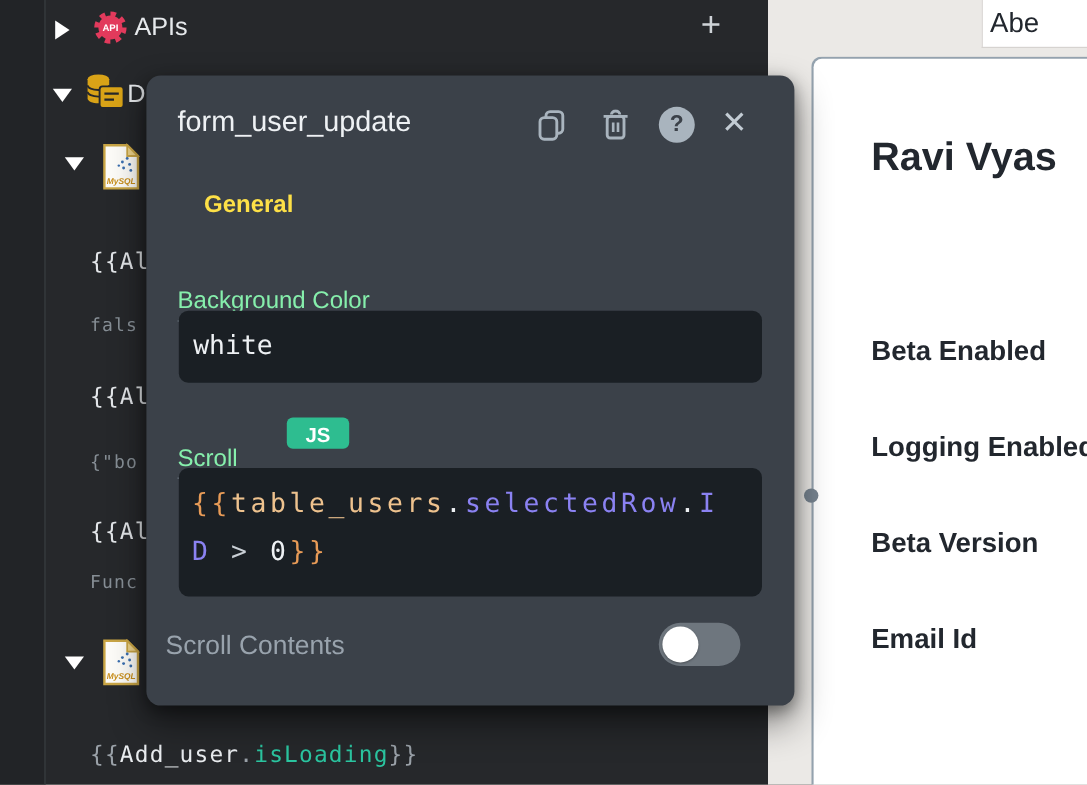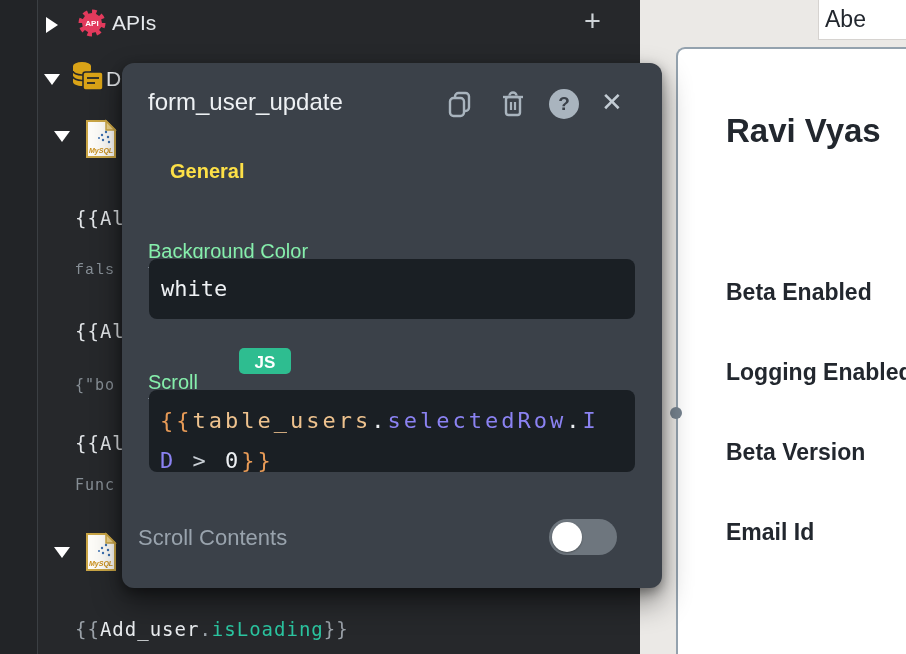--- a/index.html
+++ b/index.html
@@ -63,21 +63,21 @@
     color:#3b4149;font-size:19px;font-weight:700;text-align:center;line-height:30px;cursor:pointer;}
   #icon-close{left:479px;top:24px;font-size:26px;font-weight:400;color:#c3ccd4;cursor:pointer;}
   #section-general{left:36px;top:97px;font-size:20px;font-weight:700;color:#fde047;margin-left:12px;}
   .prop-label{font-size:20px;color:#86efac;border-bottom:1.6px dashed #79838d;padding-bottom:4px;cursor:pointer;margin-top:24px;}
   #bg-label{left:26px;top:153px;}
   #bg-input{left:27px;top:196px;width:486px;height:60px;background:#1a1f24;border-radius:8px;
     color:#eef1f4;font-size:22px;line-height:60px;padding-left:12px;box-sizing:border-box;cursor:text;}
   #visible-label{left:26px;top:284px;}
   #js-badge{left:117px;top:285px;width:52px;height:26px;border-radius:5px;background:#2ebd90;
     color:#fff;font-size:17px;font-weight:700;text-align:center;line-height:29px;cursor:pointer;}
-  #code-box{left:27px;top:327px;width:486px;height:82px;background:#1a1f24;border-radius:8px;
+  #code-box{left:27px;top:327px;width:486px;height:107px;background:#1a1f24;border-radius:8px;
     padding:11px 0 0 11px;box-sizing:border-box;font-size:22px;letter-spacing:3px;
     line-height:40px;cursor:text;white-space:nowrap;overflow:hidden;}
   #scroll-label{left:16px;top:462px;font-size:22px;color:#99a3ad;}
   #toggle{left:427px;top:456px;width:68px;height:36px;border-radius:18px;background:#6e767e;cursor:pointer;}
   #toggle-knob{position:absolute;left:3px;top:3px;width:30px;height:30px;border-radius:50%;
     background:#fff;box-shadow:0 1px 2px rgba(0,0,0,.3);}
 </style>
 </head>
 <body>
 
@@ -121,21 +121,21 @@
           <circle cx="21" cy="13" r="1.2"></circle>
           <circle cx="23" cy="18" r="1.2"></circle>
         <circle cx="18" cy="21" r="1.2"></circle>
           <circle cx="24" cy="23" r="1.2"></circle>
           <circle cx="14" cy="19" r="1"></circle>
       </g>
       <text x="4" y="34" font-size="7" font-style="italic" font-weight="bold" fill="#c98f1b" font-family="Liberation Sans, sans-serif">MySQL</text>
     </svg>
 
     <div class="abs mono tree-bright" style="left:75px;top:207px;">{{Al</div>
-    <div class="abs mono tree-dim" style="left:75px;top:262px;font-family:Liberation Mono, monospace;">fals</div>
+    <div class="abs mono tree-dim" style="left:75px;top:262px;">fals</div>
     <div class="abs mono tree-bright" style="left:75px;top:320px;">{{Al</div>
     <div class="abs mono tree-dim" style="left:75px;top:376px;">{"bo</div>
     <div class="abs mono tree-bright" style="left:75px;top:432px;">{{Al</div>
     <div class="abs mono tree-dim" style="left:75px;top:476px;">Func</div>
 
     <div class="abs" style="left:54px;top:547px;">
         <div class="tri-down"></div>
       </div>
     <svg class="abs mysql-icon" style="left:85px;top:532px;" viewBox="0 0 32 40">
       <path d="M2 2 h19 l9 9 v27 h-28 z" fill="#fdfcf8" stroke="#c9a545" stroke-width="2"></path>

